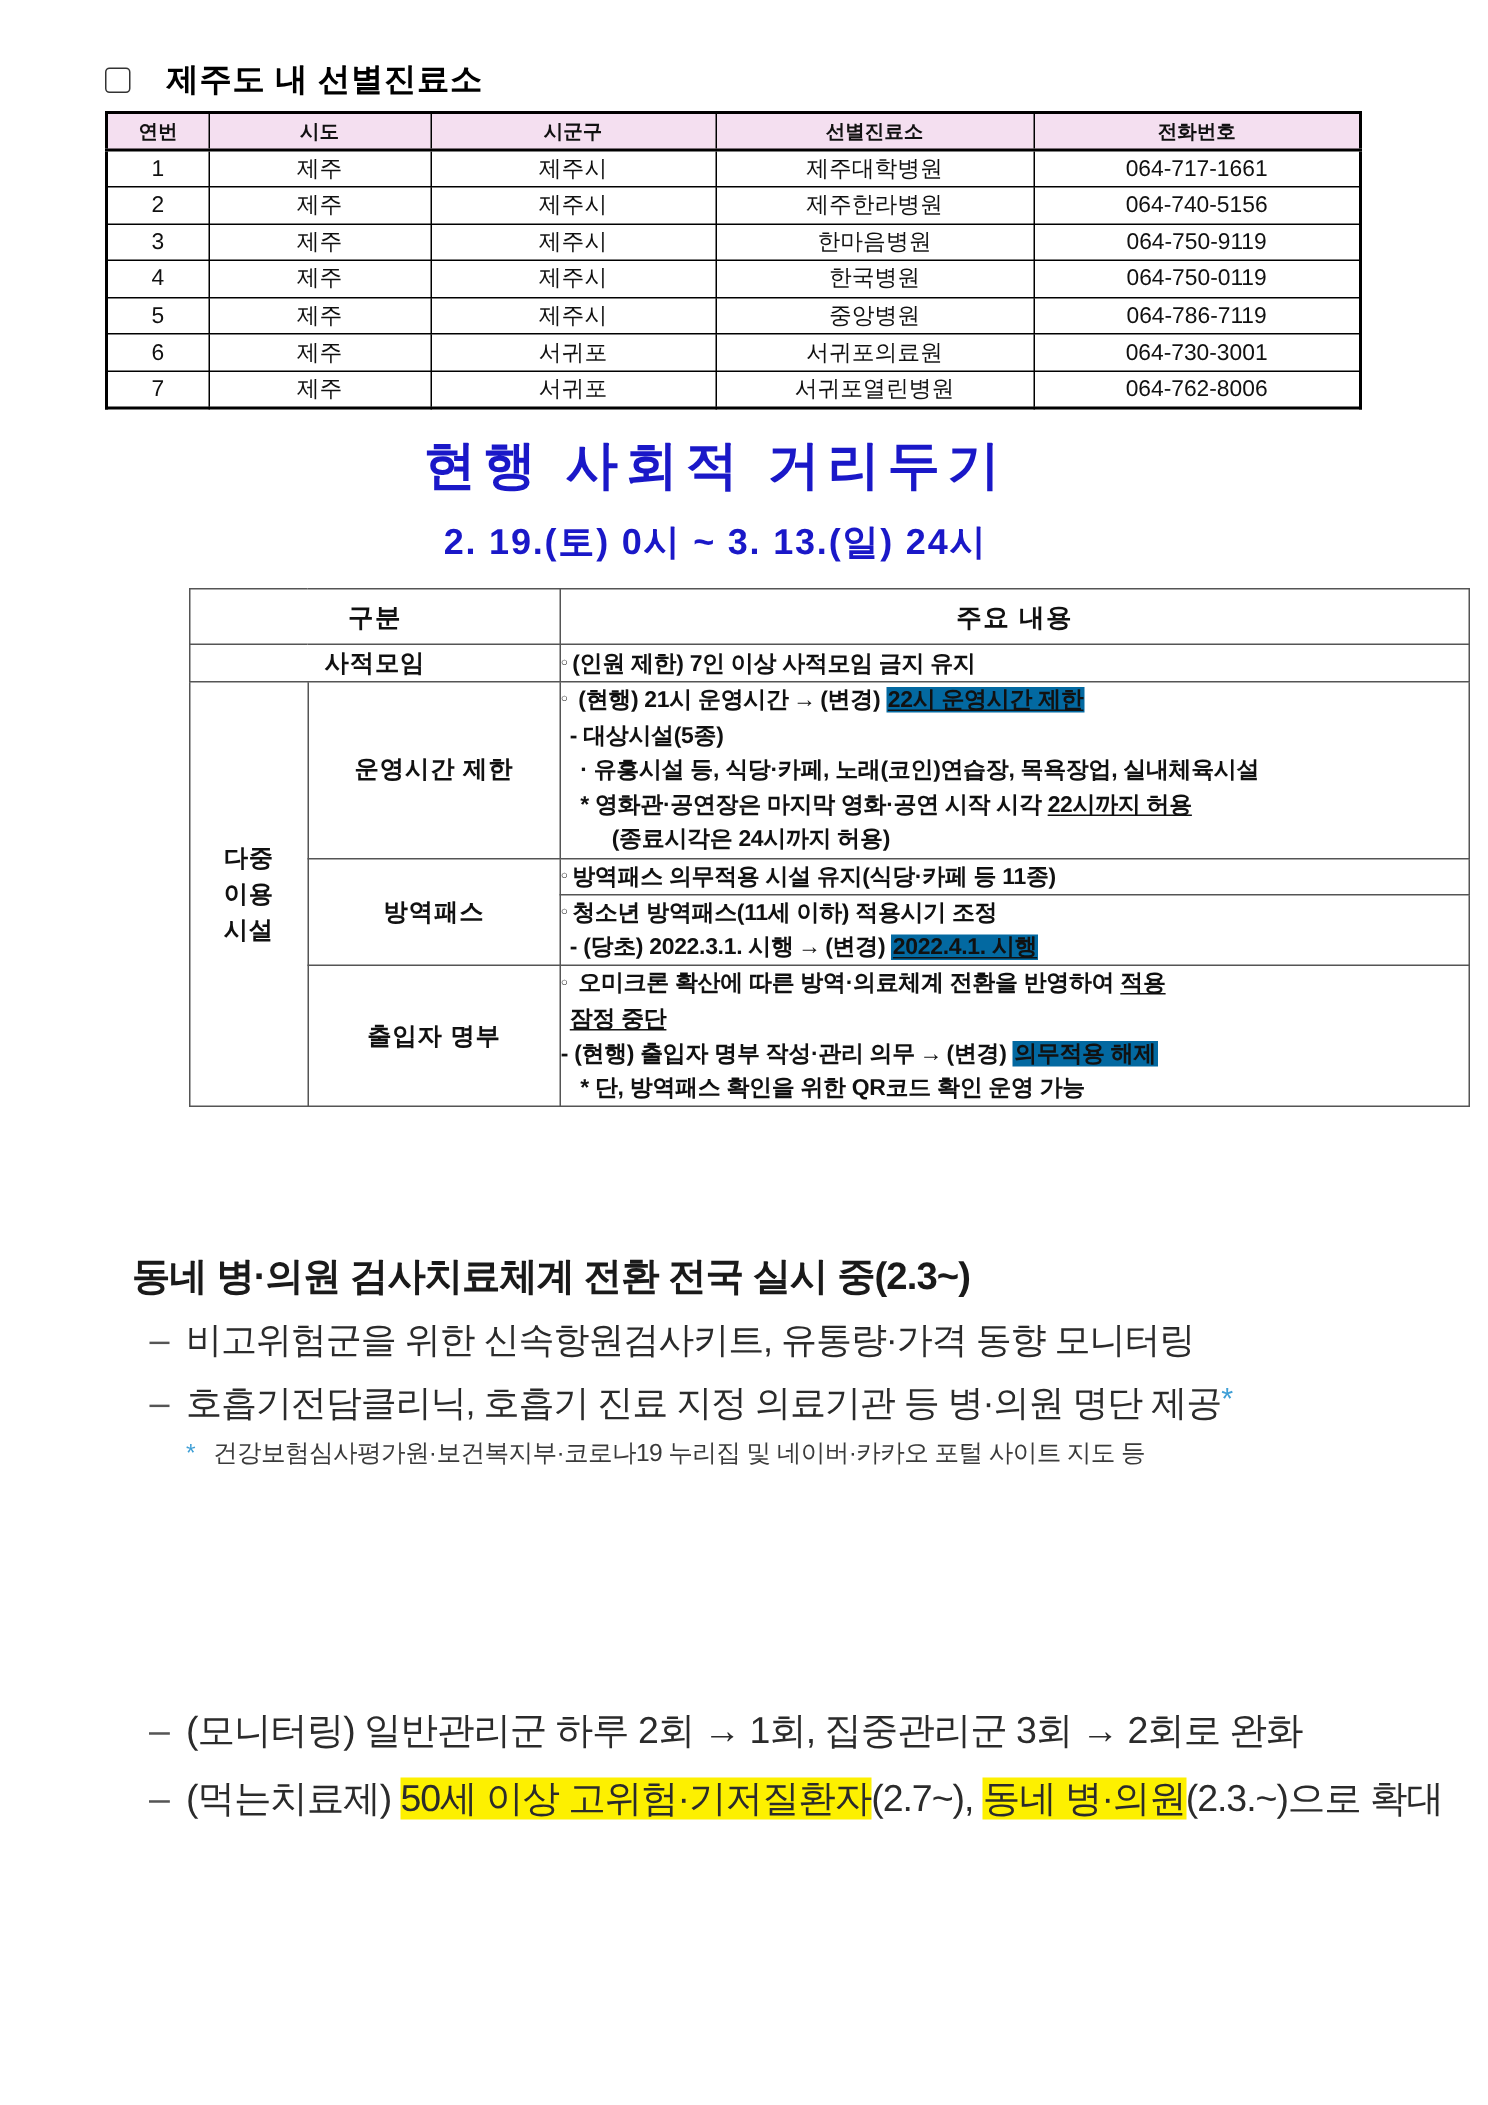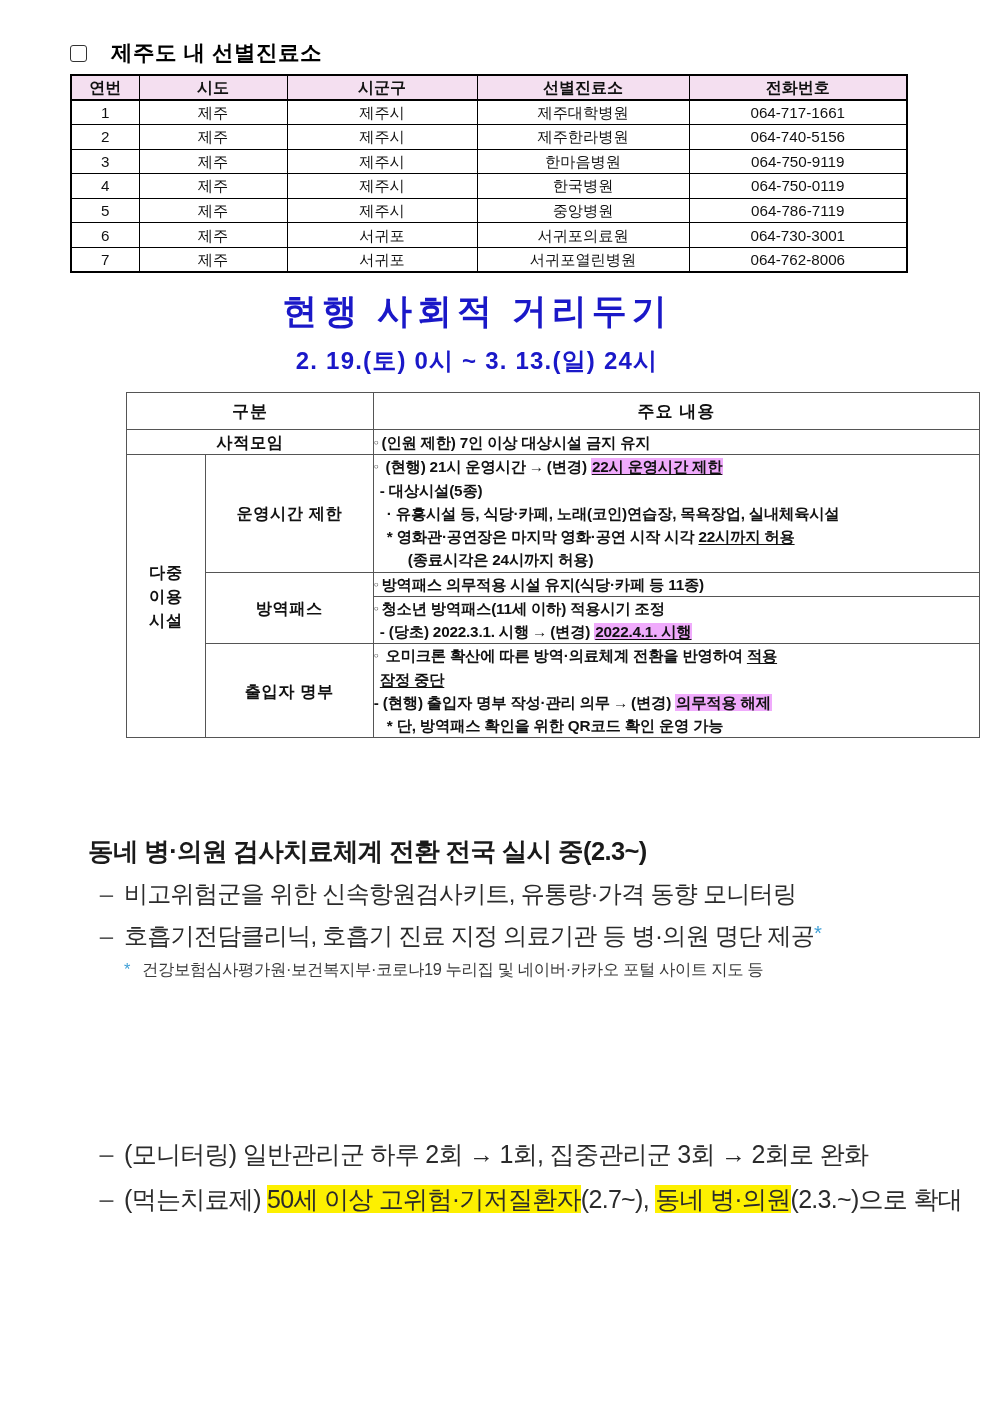--- a/index.html
+++ b/index.html
@@ -57,21 +57,21 @@
     text-align: center;
     font-size: 15.2px;
     height: 24.6px;
     line-height: 1;
     padding: 0;
     color: #111;
   }
   table.clinic th {
     background: #f4dff0;
     font-weight: bold;
-    font-size: 16px;
+    font-size: 13px;
     height: 25px;
   }
   table.clinic tr.head-row th { border-bottom: 2.2px solid #000; }
   .col-no   { width: 68px; }
   .col-sido { width: 148px; }
   .col-sgg  { width: 190px; }
   .col-name { width: 212px; }
   .col-tel  { width: 218px; }
 
   
@@ -148,21 +148,21 @@
   .bullet-o::before {
     content: "\25CB";
     font-size: 8px;
     vertical-align: 3px;
     margin-right: 3px;
   }
   .ind1 { padding-left: 6px; }
   .ind2 { padding-left: 13px; }
   .ind3 { padding-left: 34px; }
   .hl-peach {
-    background: #f0abfc;
+    background: #0369a1;
     padding: 0 1px;
   }
   .u { text-decoration: underline; text-underline-offset: 2px; }
   .arrow { margin: 0 3px; }
 
   
   .prose-block { position: absolute; left: 88px; width: 880px; }
   .prose-title {
     font-size: 25.5px;
     font-weight: bold;
@@ -303,21 +303,21 @@
     <tbody>
 
       <tr class="m-head-row">
         <td class="m-head" colspan="2">구분</td>
         <td class="m-head">주요  내용</td>
       </tr>
 
       <tr>
         <td class="m-label" colspan="2">사적모임</td>
         <td class="m-body">
-          <div class="ln bullet-o">(인원 제한) 7인 이상 대상시설 금지 유지</div>
+          <div class="ln bullet-o">(인원 제한) 7인 이상 사적모임 금지 유지</div>
         </td>
       </tr>
 
       <tr>
         <td class="m-label" rowspan="4">
           <div>다중</div>
           <div>이용</div>
           <div>시설</div>
         </td>
         <td class="m-label">운영시간 제한</td>

